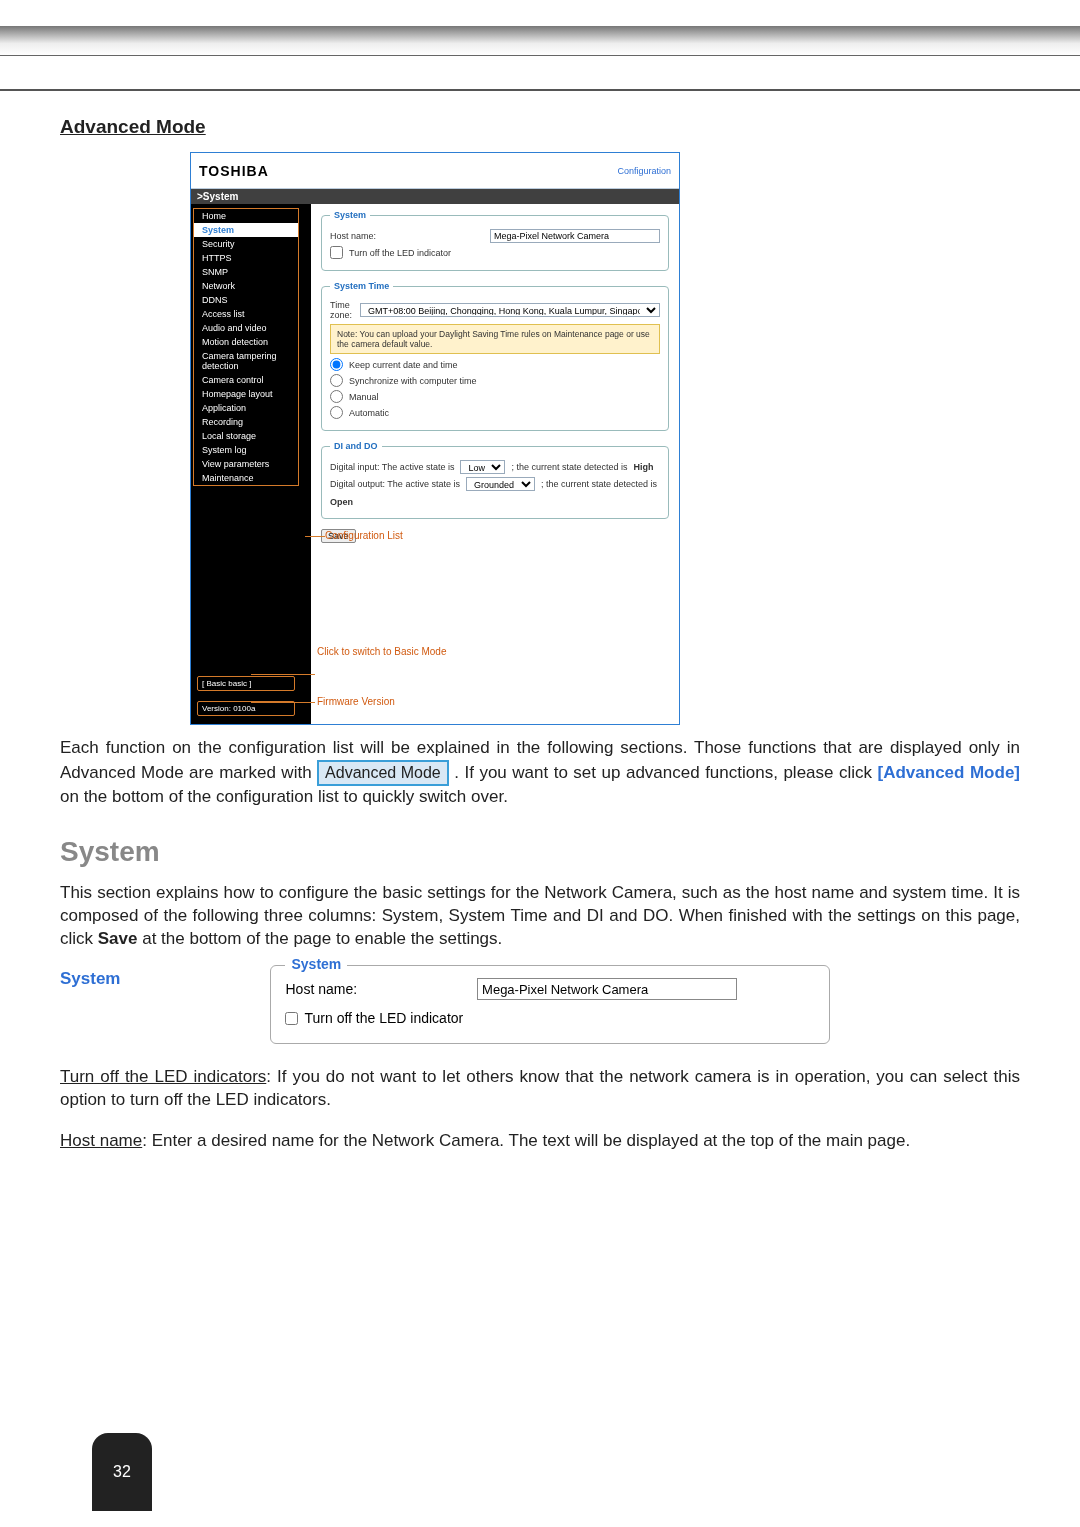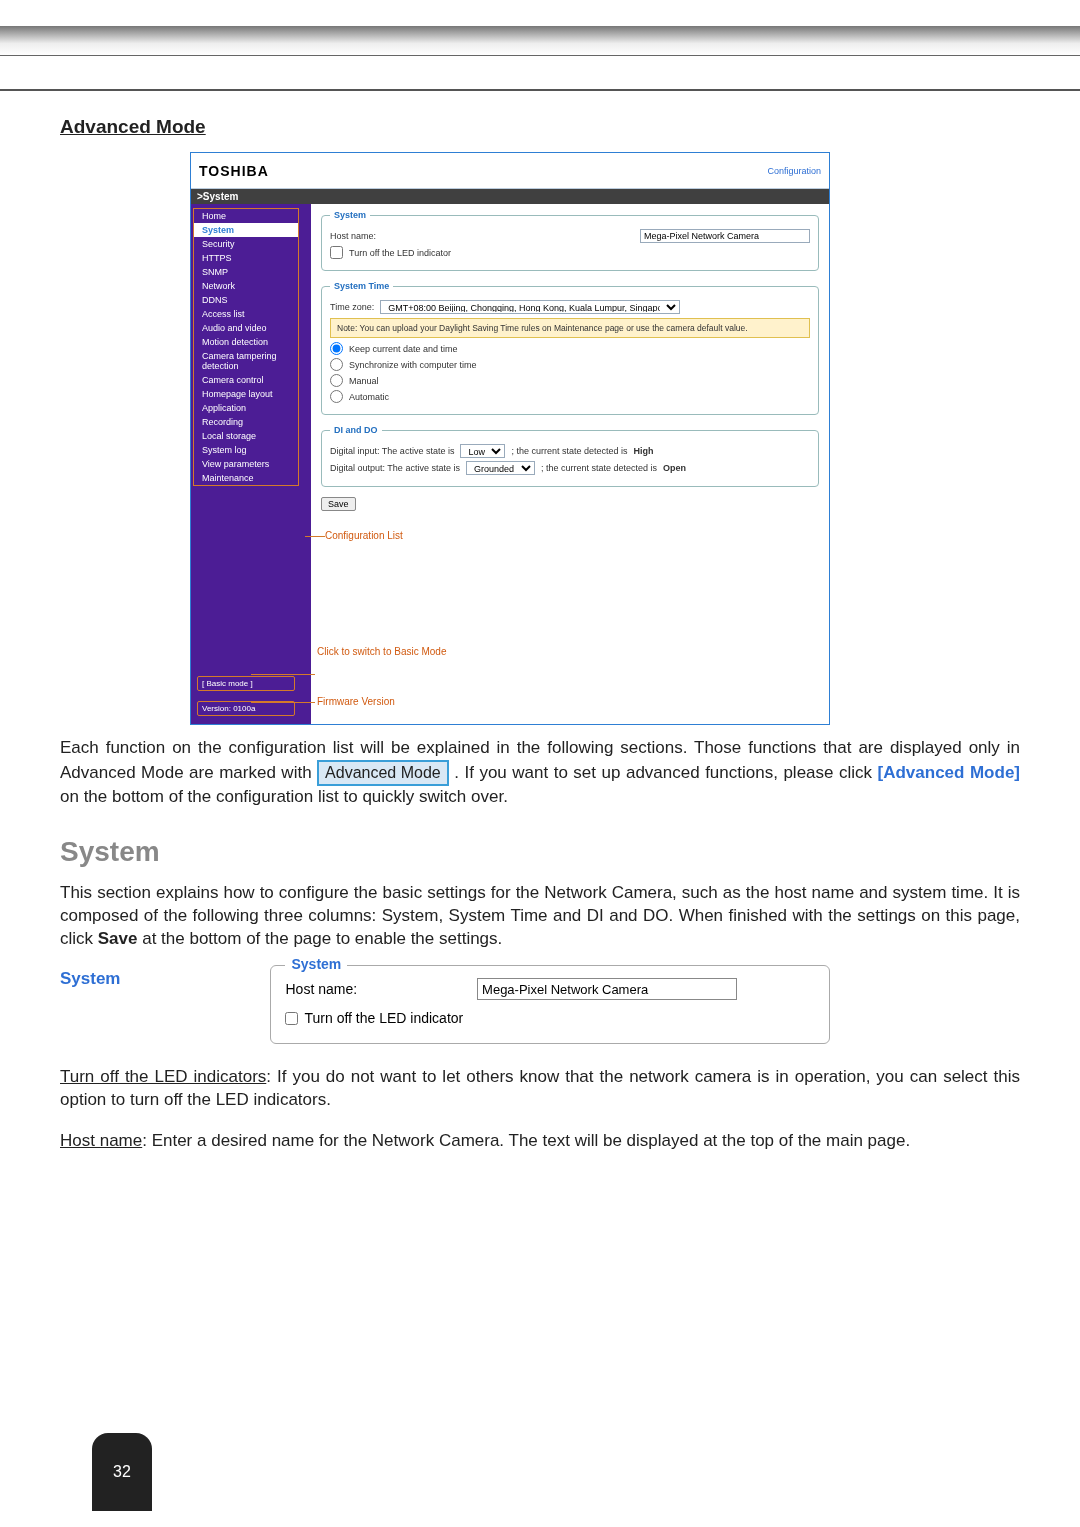--- a/index.html
+++ b/index.html
@@ -30,21 +30,21 @@
   }
   .heading-underline {
     font-size: 19px;
     font-weight: bold;
     text-decoration: underline;
     color: #222;
     margin-bottom: 14px;
   }
   
   .shot {
-    width: 640px;
+    width: 490px;
     margin: 0 0 12px 130px;
     border: 1px solid #2e7fd4;
     background: #fff;
     font-size: 10px;
     color: #333;
   }
   .shot-header {
     height: 36px;
     display: flex;
     align-items: center;
@@ -55,21 +55,21 @@
   .brand {
     font-weight: bold;
     font-size: 14px;
     letter-spacing: 1px;
     color: #000;
   }
   .conf-link { color: #2e6fd4; font-size: 9px; }
   .shot-body { display: flex; min-height: 520px; }
   .sidebar {
     width: 120px;
-    background: #4c1d95;
+    background: #000000;
     color: #fff;
     font-size: 9px;
     padding: 4px 10px 8px 0;
     display: flex;
     flex-direction: column;
     gap: 10px;
   }
   .breadcrumb-bar {
     background: #404040;
     color: #fff;
@@ -258,21 +258,21 @@
           <div class="sidebar-item">Camera control</div>
           <div class="sidebar-item">Homepage layout</div>
           <div class="sidebar-item">Application</div>
           <div class="sidebar-item">Recording</div>
           <div class="sidebar-item">Local storage</div>
           <div class="sidebar-item">System log</div>
           <div class="sidebar-item">View parameters</div>
           <div class="sidebar-item">Maintenance</div>
         </div>
         <div style="flex:1"></div>
-        <div class="mode-pill">[ Basic mode ]</div>
+        <div class="mode-pill">[ Basic basic ]</div>
         <div class="ver-pill">Version: 0100a</div>
       </div>
 
       <div class="main">
         <fieldset class="box">
           <legend>System</legend>
           <div class="row">
             <span>Host name:</span>
             <span style="flex:1"></span>
             <input class="input-sm" style="width: 170px;" value="Mega-Pixel Network Camera">

